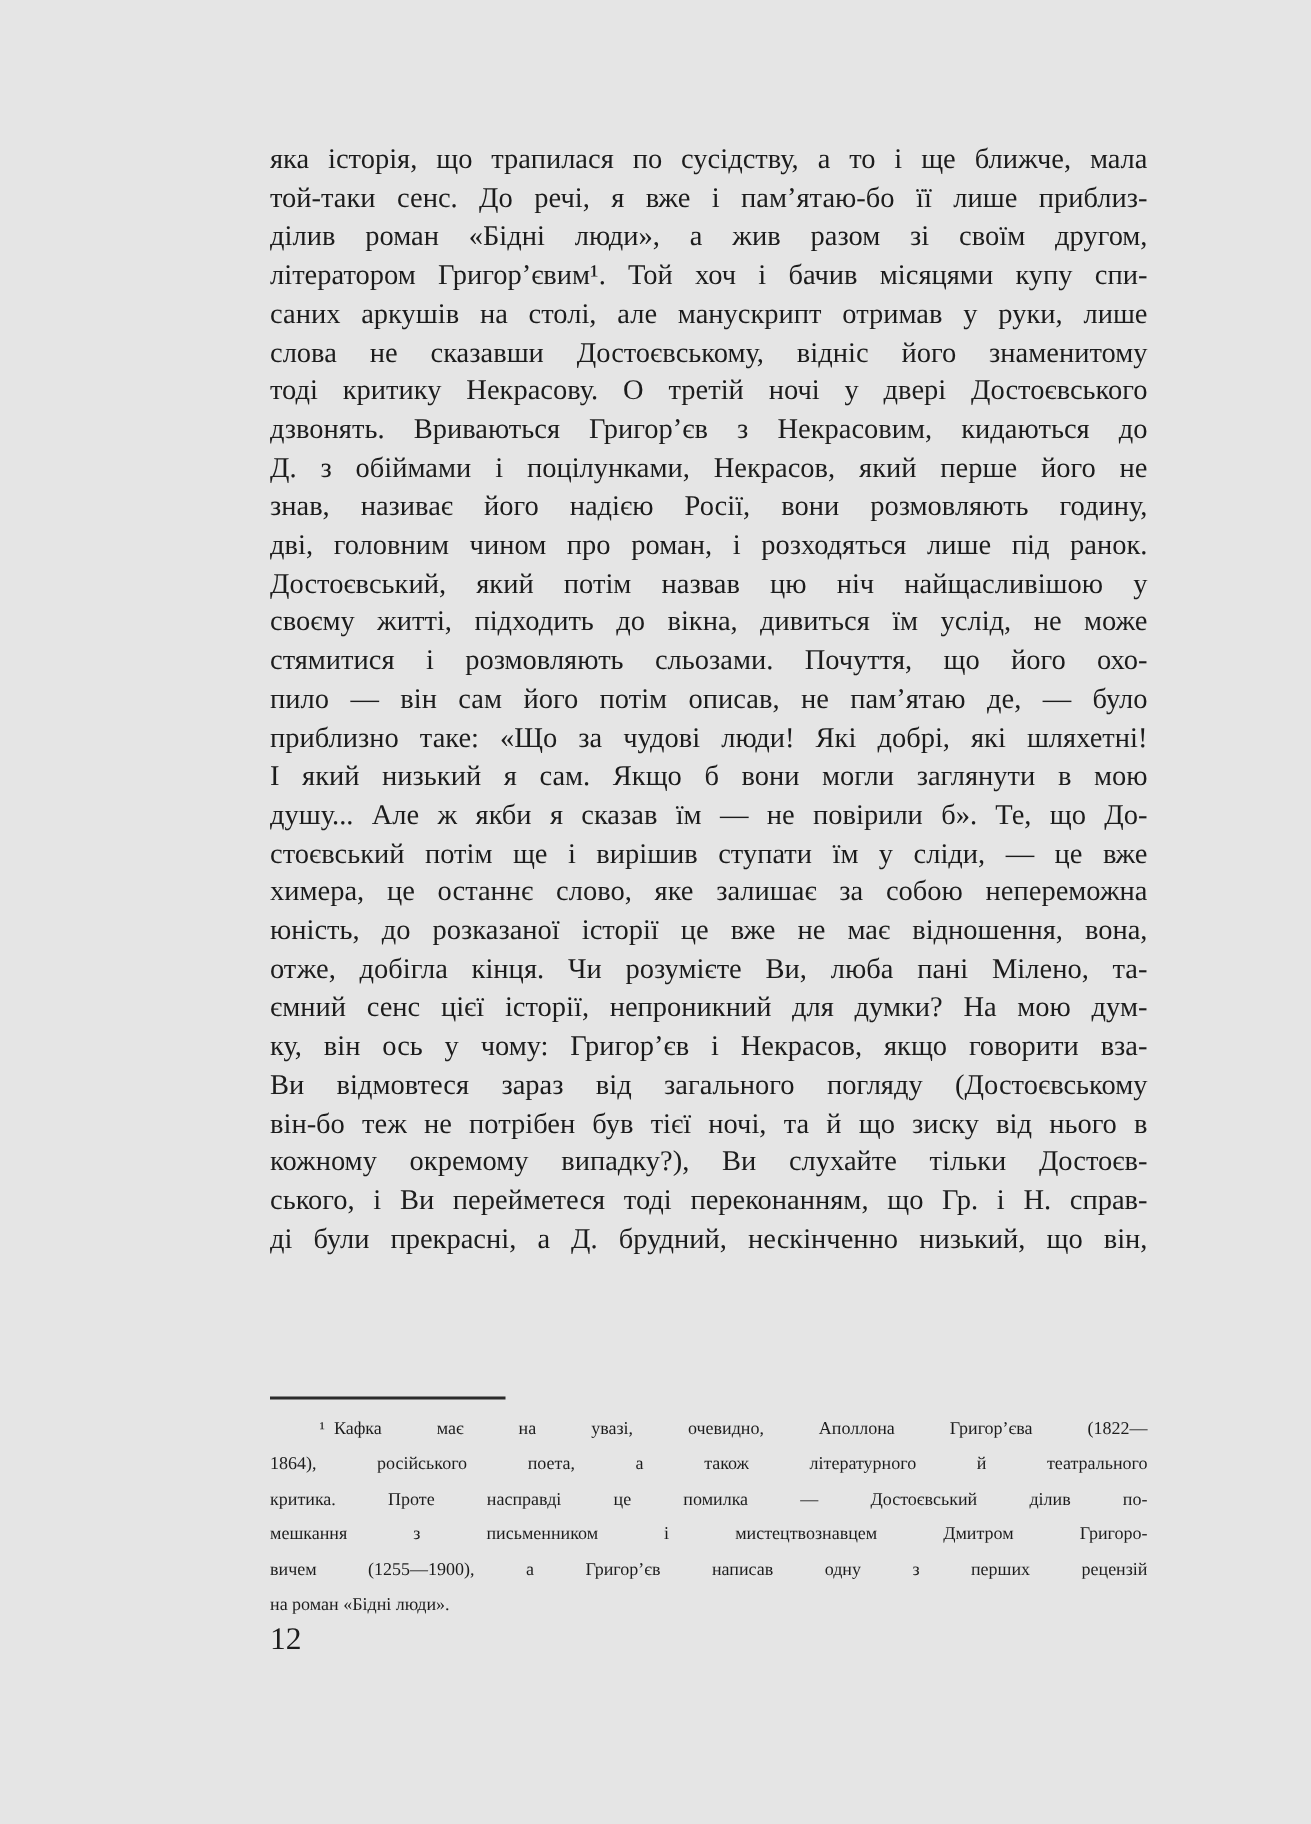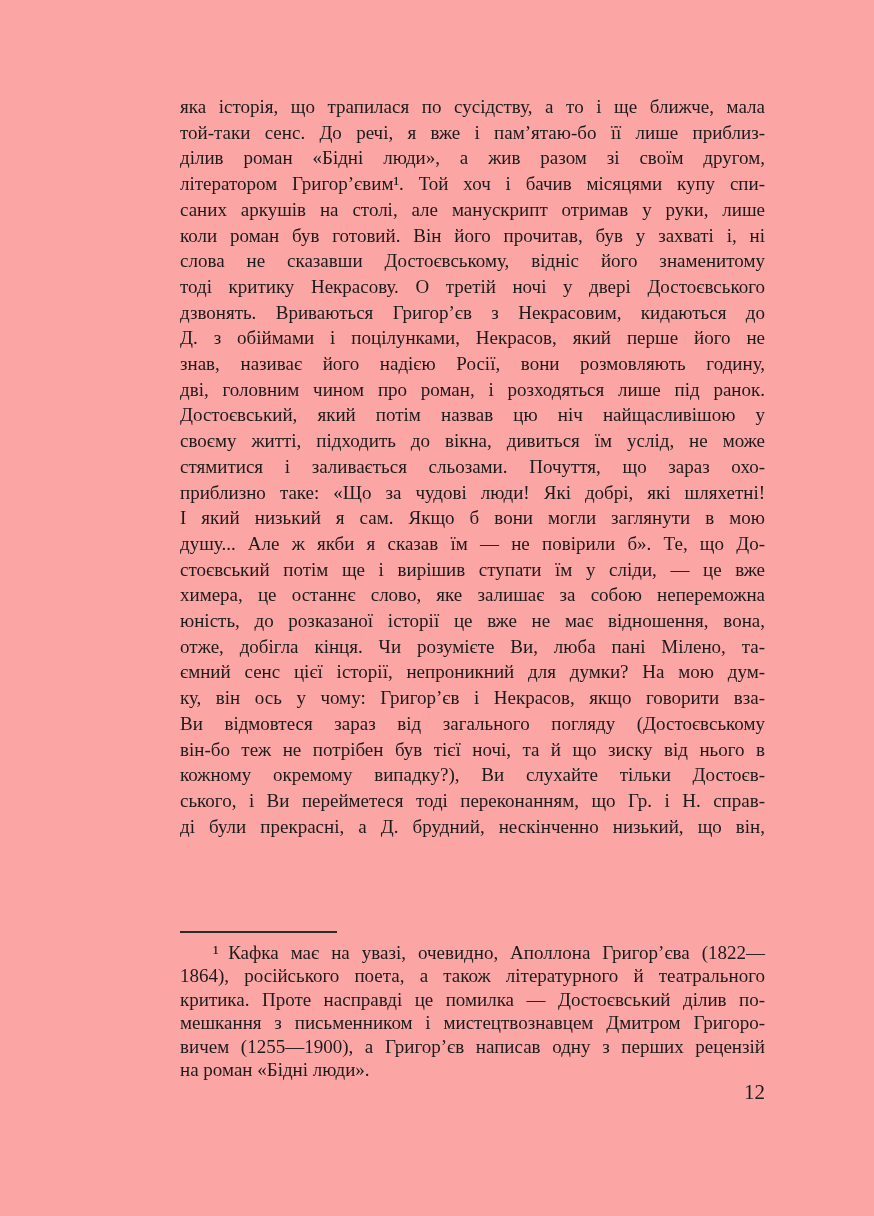--- a/index.html
+++ b/index.html
@@ -4,21 +4,21 @@
 <style>
   html, body {
     margin: 0;
     padding: 0;
     background: #ffffff;
   }
   .page {
     position: relative;
     width: 874px;
     height: 1216px;
-    background: #fca5a5;
+    background: #e5e5e5;
     font-family: "Liberation Serif", "DejaVu Serif", serif;
     color: #1c1c1c;
     overflow: hidden;
   }
   .body-text {
     position: absolute;
     left: 180px;
     top: 94px;
     width: 585px;
     font-size: 19px;
@@ -35,64 +35,64 @@
     top: 931px;
     width: 157px;
     height: 0;
     border-top: 2px solid #2b2b2b;
   }
   .footnote {
     position: absolute;
     left: 180px;
     top: 941px;
     width: 585px;
-    font-size: 19px;
+    font-size: 12px;
     line-height: 23.4px;
   }
   .fline {
     text-align: justify;
     text-align-last: justify;
   }
   .fline.first {
     text-indent: 33px;
   }
   .fline.last {
     text-align-last: left;
   }
   .page-number {
     position: absolute;
     left: 180px;
     top: 1078px;
     width: 585px;
-    text-align: right;
+    text-align: left;
     font-size: 21px;
     line-height: 28px;
   }
 </style>
 </head>
 <body>
 
 <div class="page">
 
   <div class="body-text">
     <div class="line">яка історія, що трапилася по сусідству, а то і ще ближче, мала</div>
     <div class="line">той-таки сенс. До речі, я вже і пам’ятаю-бо її лише приблиз-</div>
     <div class="line">ділив роман «Бідні люди», а жив разом зі своїм другом,</div>
     <div class="line">літератором Григор’євим¹. Той хоч і бачив місяцями купу спи-</div>
     <div class="line">саних аркушів на столі, але манускрипт отримав у руки, лише</div>
-    <div class="line">коли роман був готовий. Він його прочитав, був у захваті і, ні</div>
     <div class="line">слова не сказавши Достоєвському, відніс його знаменитому</div>
     <div class="line">тоді критику Некрасову. О третій ночі у двері Достоєвського</div>
     <div class="line">дзвонять. Вриваються Григор’єв з Некрасовим, кидаються до</div>
     <div class="line">Д. з обіймами і поцілунками, Некрасов, який перше його не</div>
     <div class="line">знав, називає його надією Росії, вони розмовляють годину,</div>
     <div class="line">дві, головним чином про роман, і розходяться лише під ранок.</div>
     <div class="line">Достоєвський, який потім назвав цю ніч найщасливішою у</div>
     <div class="line">своєму житті, підходить до вікна, дивиться їм услід, не може</div>
-    <div class="line">стямитися і заливається сльозами. Почуття, що зараз охо-</div>
+    <div class="line">стямитися і розмовляють сльозами. Почуття, що його охо-</div>
+    <div class="line">пило — він сам його потім описав, не пам’ятаю де, — було</div>
     <div class="line">приблизно таке: «Що за чудові люди! Які добрі, які шляхетні!</div>
     <div class="line">І який низький я сам. Якщо б вони могли заглянути в мою</div>
     <div class="line">душу... Але ж якби я сказав їм — не повірили б». Те, що До-</div>
     <div class="line">стоєвський потім ще і вирішив ступати їм у сліди, — це вже</div>
     <div class="line">химера, це останнє слово, яке залишає за собою непереможна</div>
     <div class="line">юність, до розказаної історії це вже не має відношення, вона,</div>
     <div class="line">отже, добігла кінця. Чи розумієте Ви, люба пані Мілено, та-</div>
     <div class="line">ємний сенс цієї історії, непроникний для думки? На мою дум-</div>
     <div class="line">ку, він ось у чому: Григор’єв і Некрасов, якщо говорити вза-</div>
     <div class="line">Ви відмовтеся зараз від загального погляду (Достоєвському</div>

